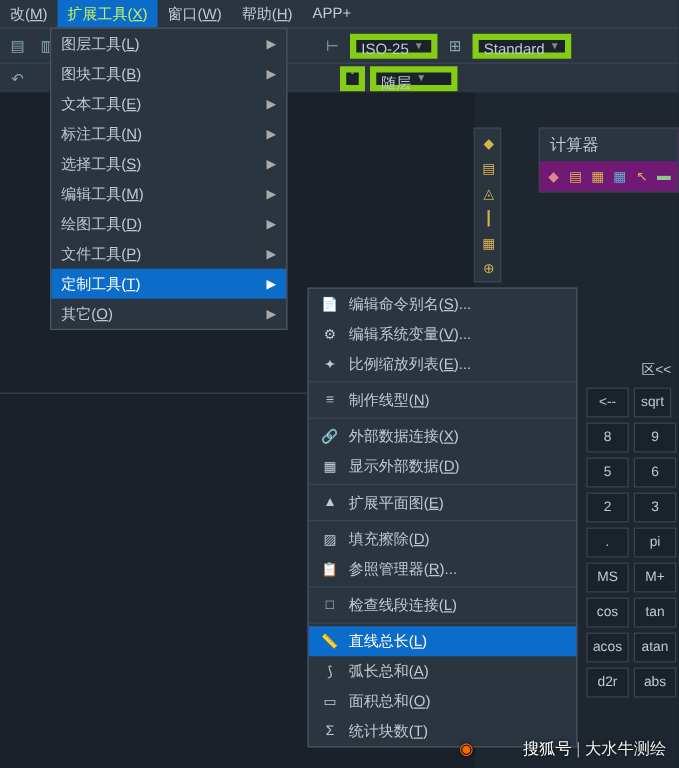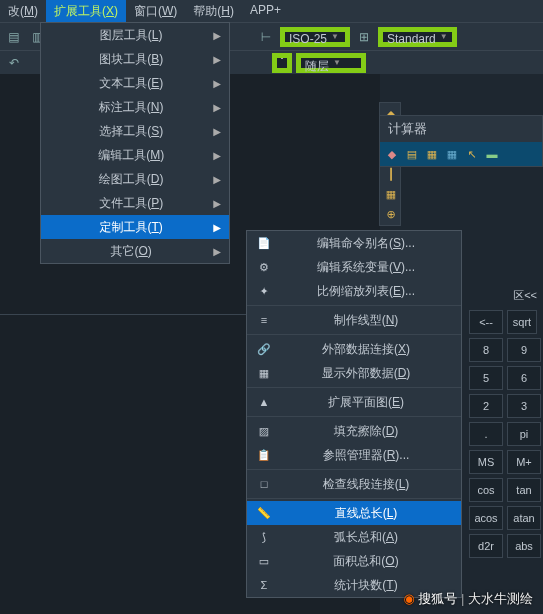--- a/index.html
+++ b/index.html
@@ -61,21 +61,20 @@
   border-top: 1px solid #3a4550;
   gap: 4px;
   padding: 0 4px;
 }
 .dropdown-menu {
   position: absolute;
   background: #2a3540;
   border: 1px solid #4a5560;
   min-width: 190px;
   z-index: 10;
-  text-align: center;
 }
 .menu-row {
   display: flex;
   align-items: center;
   height: 24px;
   padding: 0 8px;
   cursor: pointer;
   white-space: nowrap;
 }
 .menu-row .ico {
@@ -110,23 +109,23 @@
 }
 .vt-btn {
   width: 18px; height: 18px;
   display: flex; align-items: center; justify-content: center;
   font-size: 11px;
   color: #d8b050;
 }
 .panel {
   position: absolute;
   right: 0;
-  top: 115px;
-  width: 164px;
-  background: #0c4a6e;
+  top: 102px;
+  width: 112px;
+  background: #701a75;
   border: 1px solid #3a4550;
 }
 .panel-title {
   background: #2a3540;
   padding: 4px 8px;
   font-size: 13px;
 }
 .panel-icons {
   display: flex;
   gap: 4px;
@@ -170,21 +169,21 @@
   border-top: 1px solid #3a4550;
 }
 .watermark {
   position: absolute;
   bottom: 6px; right: 10px;
   color: #eee;
   font-size: 13px;
   text-shadow: 0 0 3px #000;
   z-index: 50;
 }
-.watermark .s { color: #fff; }
+.watermark .s { color: #fff; margin-left: 36px; }
 </style>
 </head>
 <body>
 
 <div class="menubar">
     <div class="menubar-item">改(<span class="u">M</span>)</div>
     <div class="menubar-item active">扩展工具(<span class="u">X</span>)</div>
     <div class="menubar-item">窗口(<span class="u">W</span>)</div>
     <div class="menubar-item">帮助(<span class="u">H</span>)</div>
     <div class="menubar-item">APP+</div>

